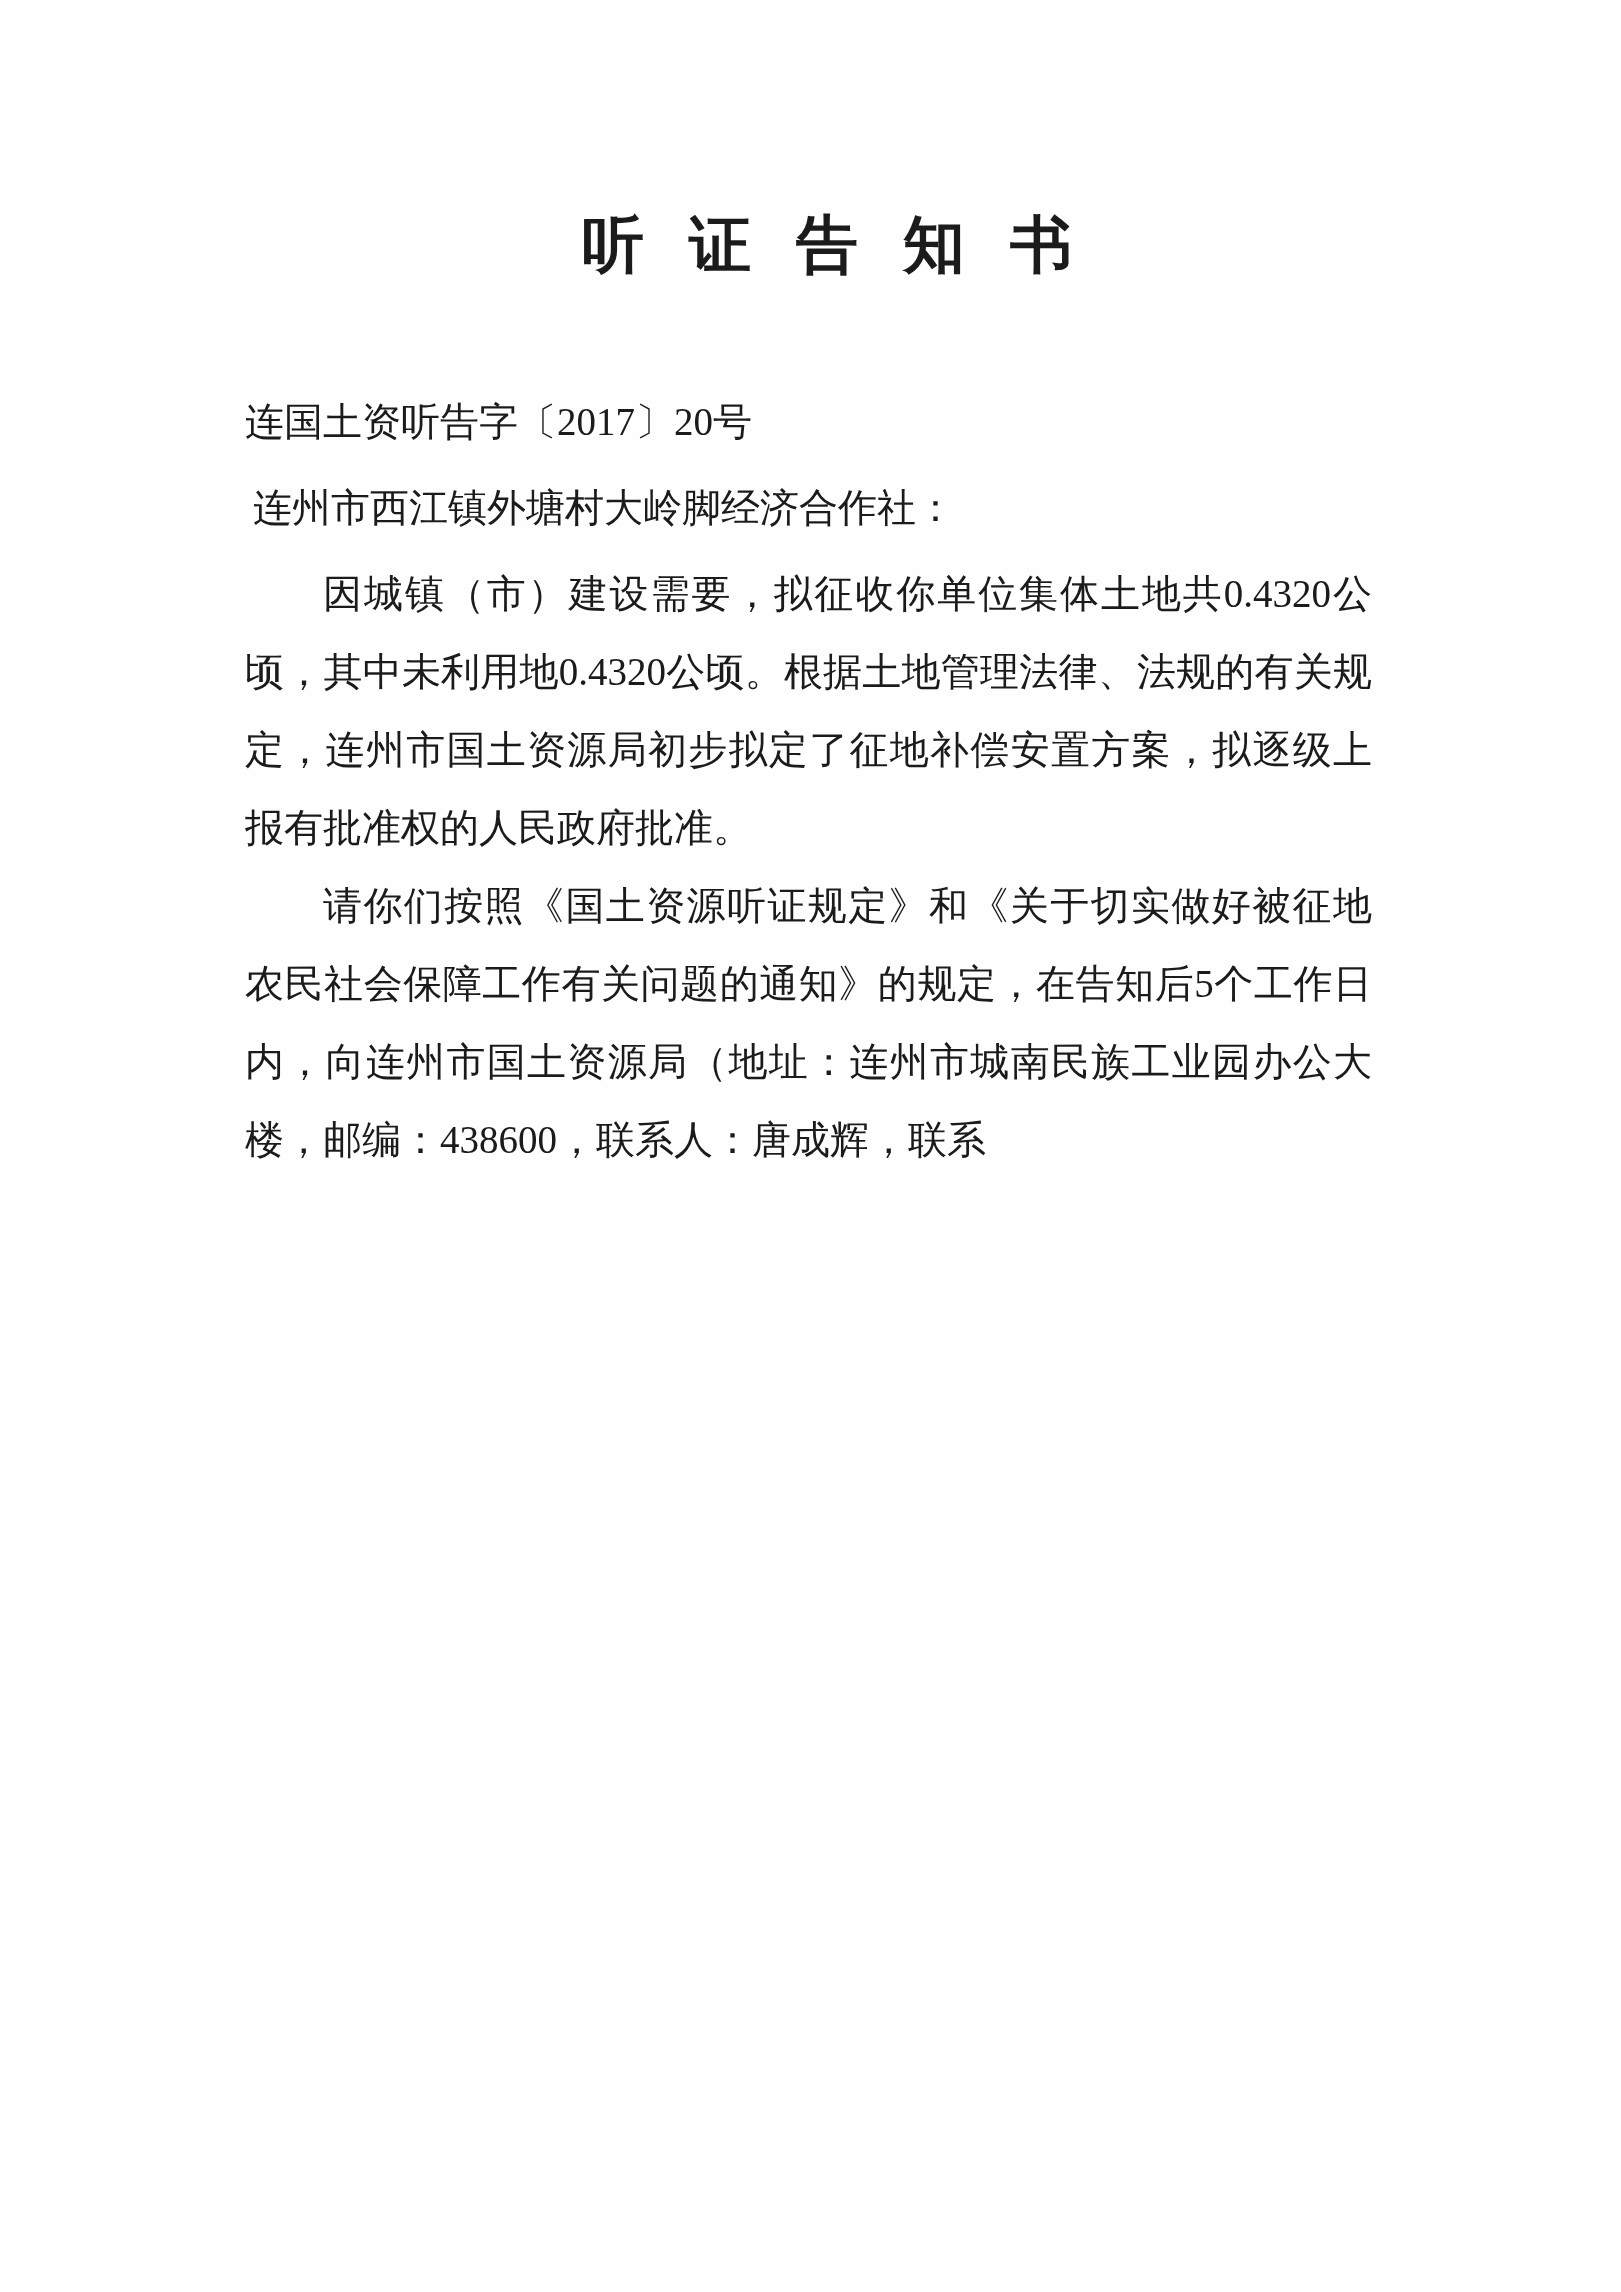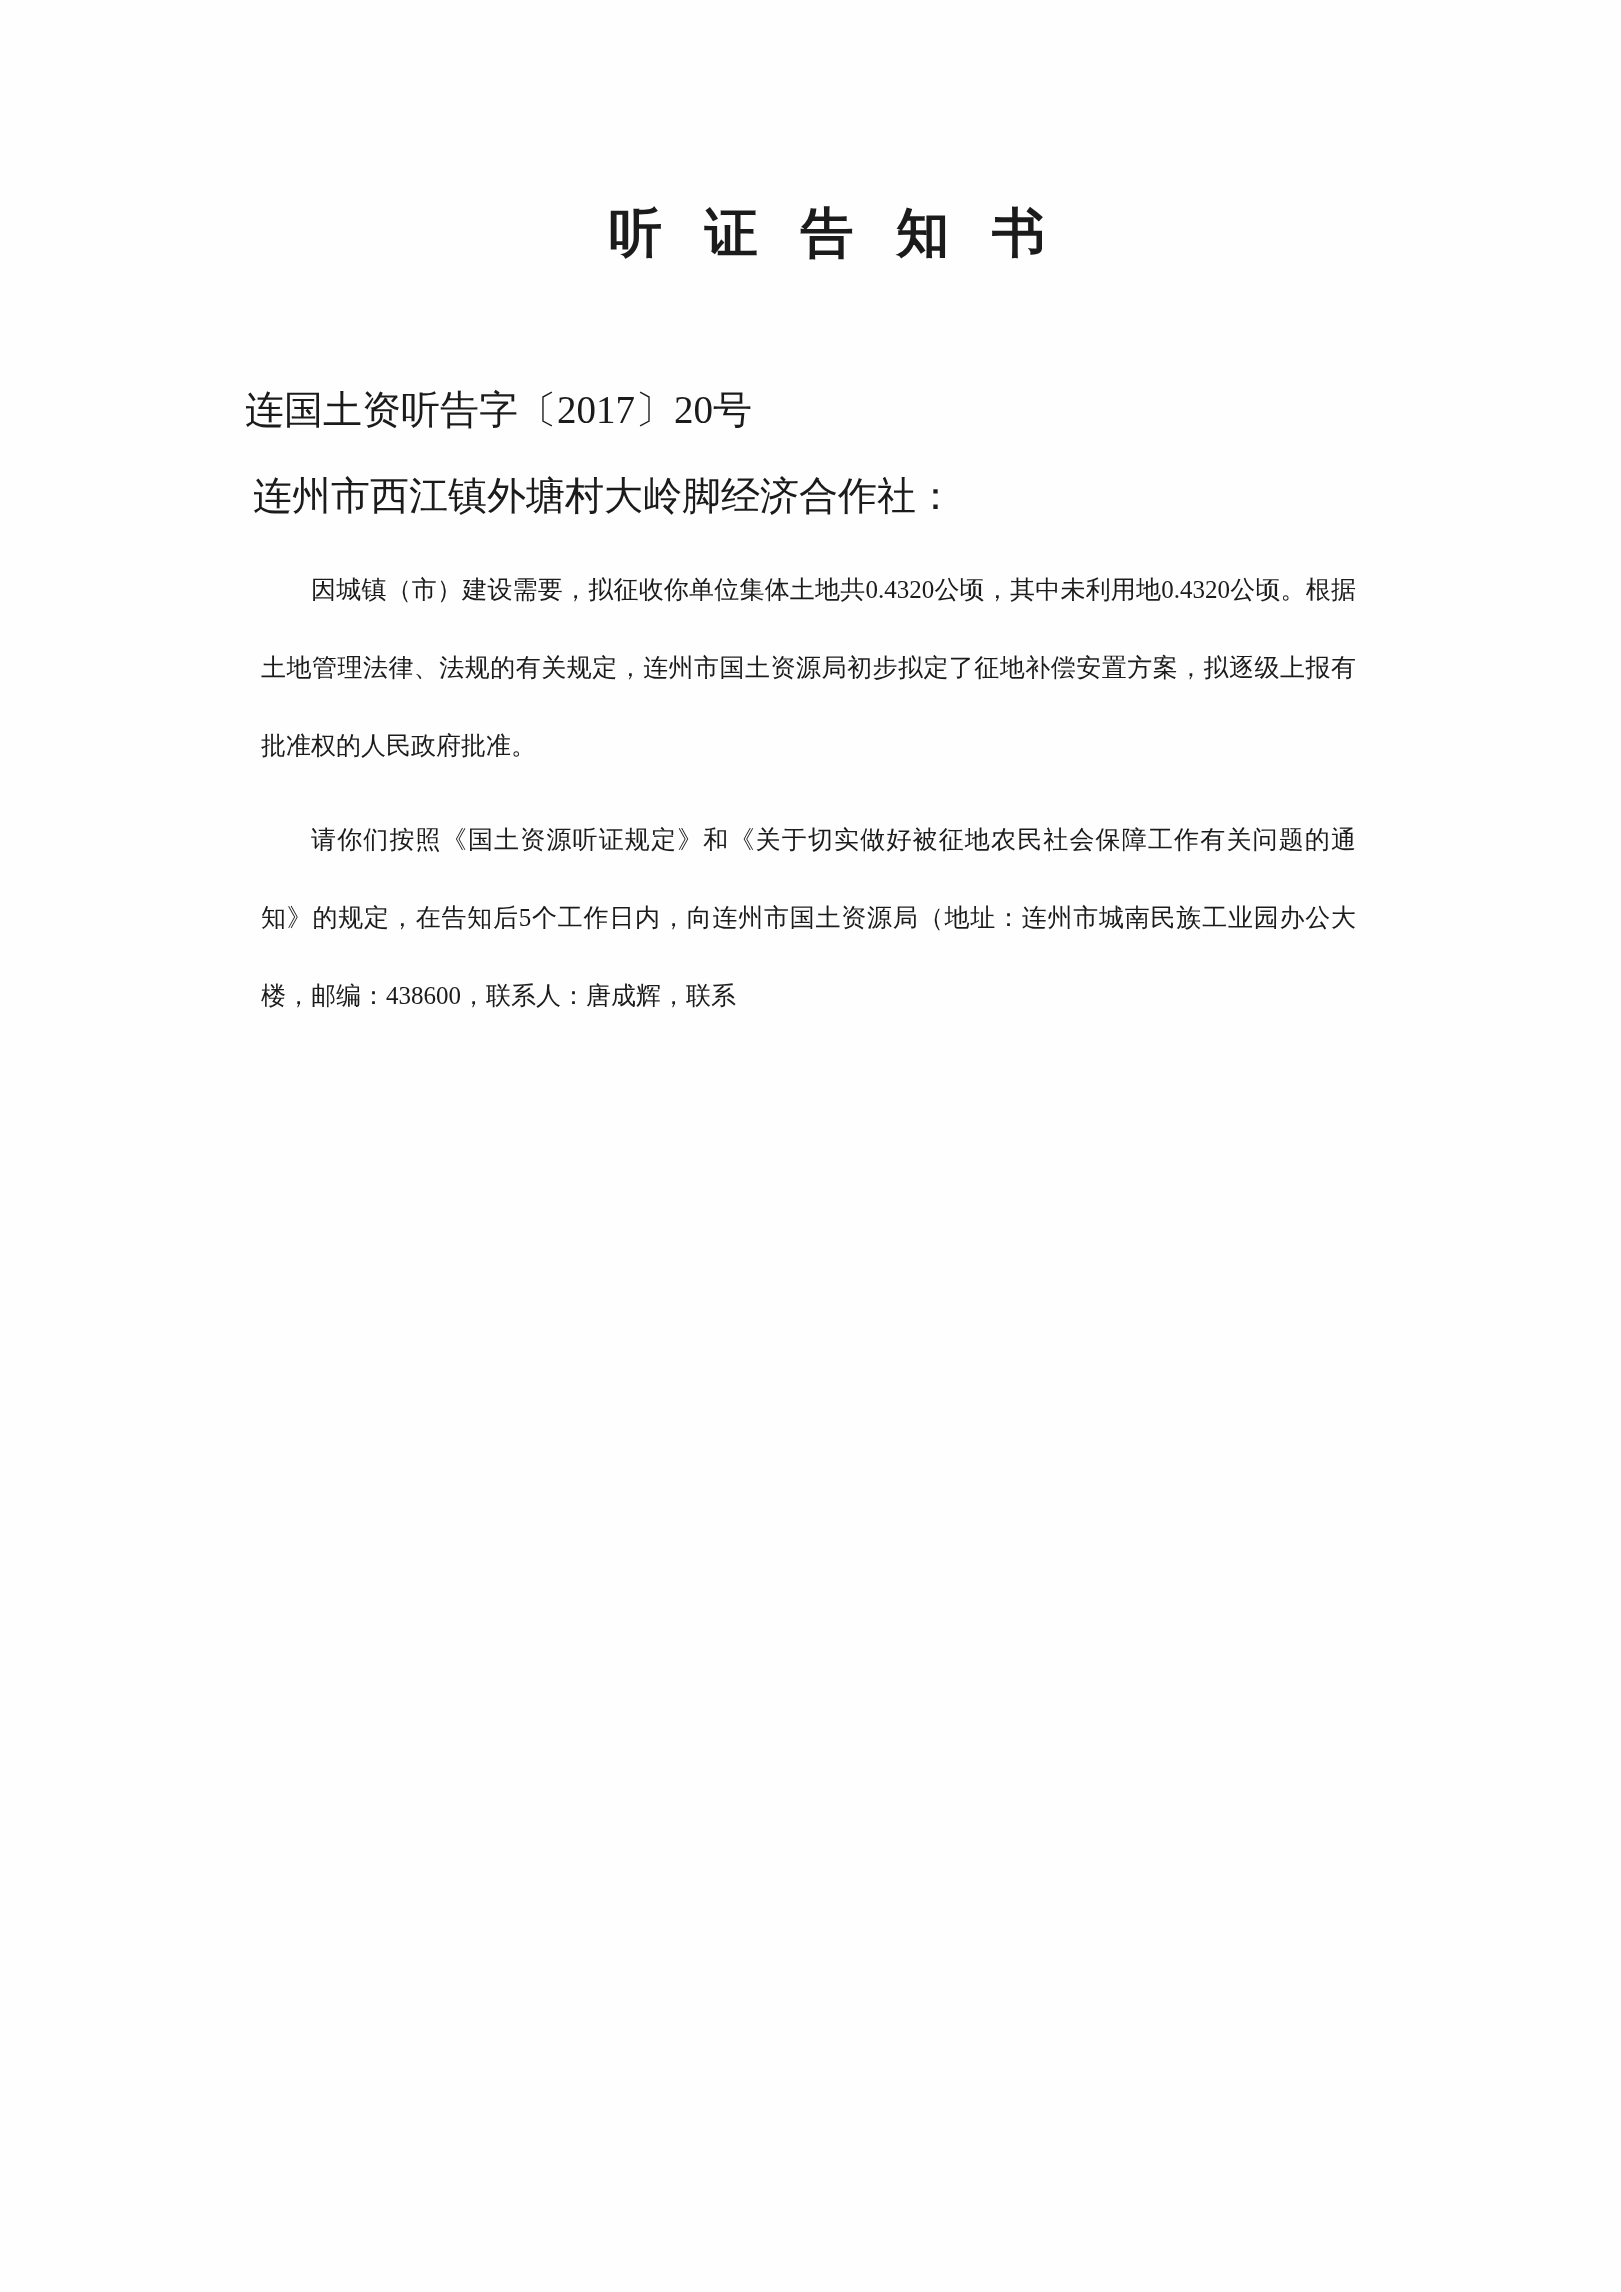--- a/index.html
+++ b/index.html
@@ -12,22 +12,22 @@
     height: 2293px;
     box-sizing: border-box;
     background: #fefefe;
     color: #1b1b1b;
     font-family: "Liberation Serif", "DejaVu Serif", serif;
     padding: 201px 249px 0 245px;
     overflow: hidden;
     position: relative;
   }
   .title {
-    margin: 0;
-    font-size: 53px;
+    margin: 12px;
+    font-size: 62px;
     line-height: 64px;
     font-weight: 700;
     text-align: center;
     word-spacing: 25.5px;
     letter-spacing: 2px;
     position: relative;
     left: 19.6px;
     white-space: nowrap;
   }
   .doc-number {
@@ -40,22 +40,22 @@
   .addressee {
     margin: 8px;
     font-size: 39px;
     line-height: 78px;
     text-align: left;
   }
   .body {
     margin-top: 5.9px;
   }
   .body p {
-    margin: 16px;
-    font-size: 25px;
+    margin: 0;
+    font-size: 39px;
     line-height: 78px;
     text-indent: 2em;
     text-align: justify;
     text-justify: inter-ideograph;
     word-break: break-all;
   }
 </style>
 </head>
 <body>
 

